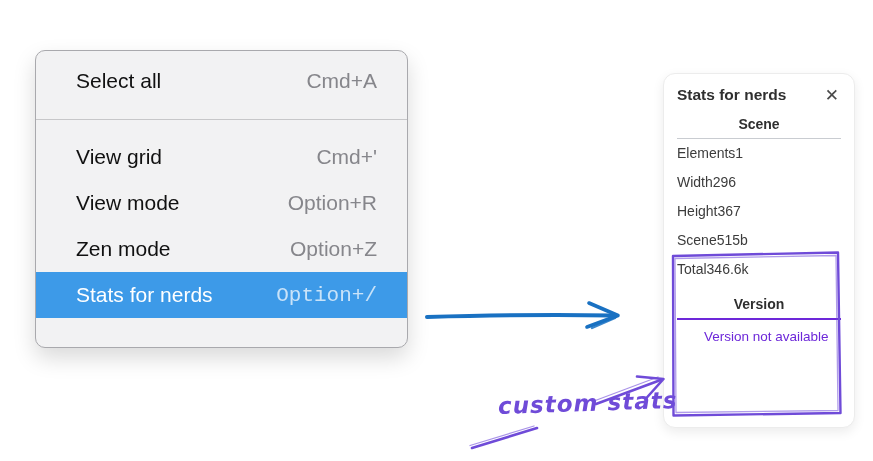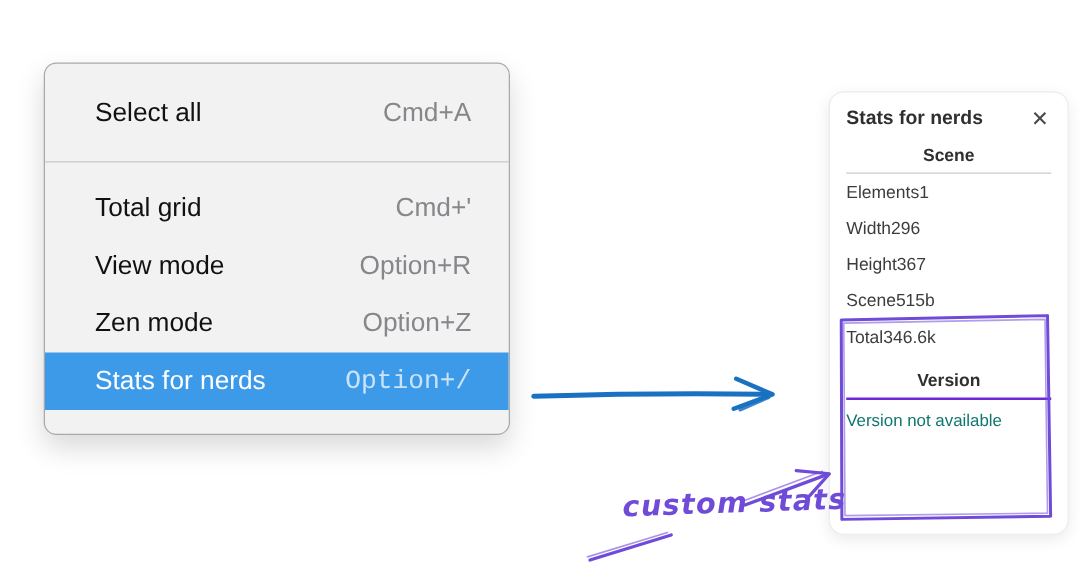--- a/index.html
+++ b/index.html
@@ -2,62 +2,62 @@
 <html><head>
 <meta charset="utf-8">
 <style>
   html,body{margin:0;padding:0;background:#ffffff;}
   .stage{position:relative;width:873px;height:461px;background:#ffffff;overflow:hidden;
          font-family:"Liberation Sans",sans-serif;}
 
   
   .menu{position:absolute;left:35px;top:50px;width:373px;height:298px;box-sizing:border-box;
         background:#f2f2f3;border:1px solid #a9a9ad;border-radius:10px;
-        box-shadow:0 10px 22px rgba(0,0,0,.15);padding-top:14px;overflow:hidden;}
+        box-shadow:0 10px 22px rgba(0,0,0,.15);padding-top:4px;overflow:hidden;}
   .menu-item{display:flex;justify-content:space-between;align-items:center;
              padding:0 30px 0 40px;font-size:21px;color:#111;height:46px;cursor:default;}
   .menu-item.first{height:52px;}
   .menu-item .shortcut{color:#86868b;text-align:right;}
   .menu-sep{height:1px;background:#c7c7c9;margin:12px 0 14px 0;}
   .menu-item.selected{background:#3d9ae8;color:#ffffff;}
   .menu-item.selected .shortcut{color:rgba(255,255,255,.72);font-family:Liberation Mono, monospace;}
 
   
   .panel{position:absolute;left:663px;top:73px;width:192px;height:355px;box-sizing:border-box;
          background:#ffffff;border:1px solid #ececec;border-radius:12px;
          box-shadow:0 4px 12px rgba(0,0,0,.08);padding:12px 13px;color:#3c3c3c;}
   .panel-title-row{display:flex;justify-content:space-between;align-items:center;margin-bottom:6px;}
   .panel-title{font-size:15.5px;font-weight:bold;color:#2f2f2f;}
   .panel-close{font-size:17px;color:#4a4a4a;background:none;border:none;padding:0 2px;
                cursor:pointer;line-height:1;font-family:"Liberation Sans",sans-serif;}
   .sec-head{text-align:center;font-weight:bold;font-size:14px;color:#2f2f2f;
             margin-top:12px;padding-bottom:6px;border-bottom:1px solid #c9ccd1;}
   .sec-head.version{border-bottom:2px solid #6d28d9;}
   .stat-row{display:flex;font-size:14px;line-height:29px;color:#3c3c3c;}
-  .version-note{font-size:13.5px;color:#0f766e;padding-top:9px;white-space:nowrap;}
+  .version-note{font-size:13.5px;color:#6d28d9;padding-top:9px;white-space:nowrap;margin-left:27px;}
 
   
   .overlay{position:absolute;left:0;top:0;width:873px;height:461px;pointer-events:none;}
   .handwriting{position:absolute;left:498px;top:390px;font-size:23px;font-style:italic;
                font-weight:bold;letter-spacing:1px;color:#6f4bd8;
                font-family:"DejaVu Sans",sans-serif;transform:rotate(-2deg);}
 </style>
 </head>
 <body>
 
 <div class="stage">
 
   <div class="menu">
     <div class="menu-item first">
       <span>Select all</span>
       <span class="shortcut">Cmd+A</span>
     </div>
     <div class="menu-sep"></div>
     <div class="menu-item">
-      <span>Total grid</span>
+      <span>View grid</span>
       <span class="shortcut">Cmd+'</span>
     </div>
     <div class="menu-item">
       <span>View mode</span>
       <span class="shortcut">Option+R</span>
     </div>
     <div class="menu-item">
       <span>Zen mode</span>
       <span class="shortcut">Option+Z</span>
     </div>

